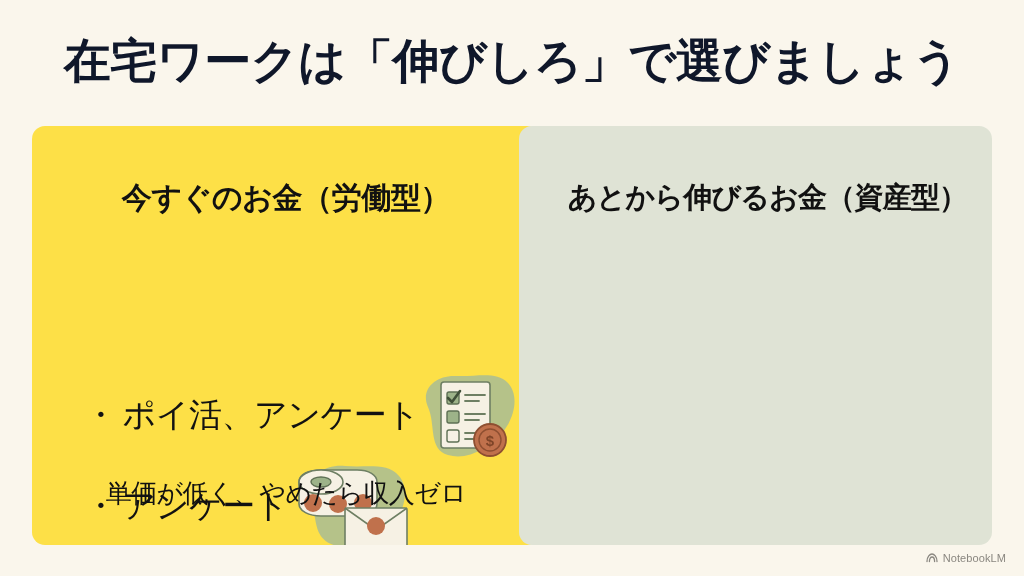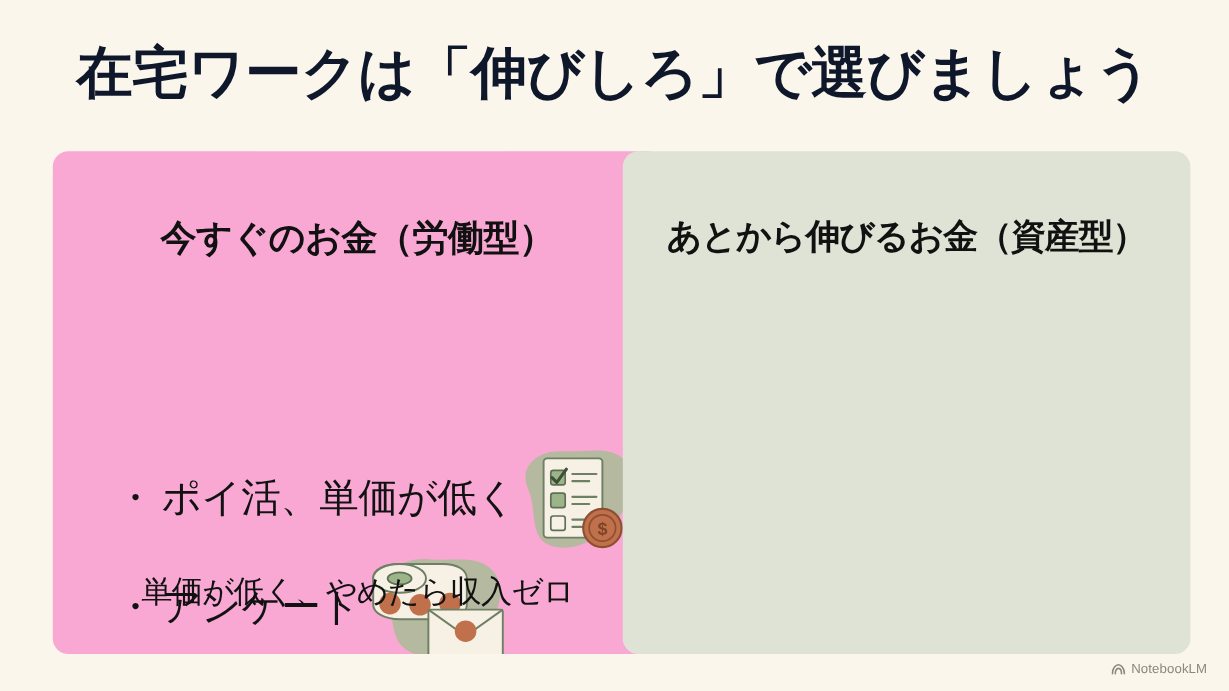--- a/index.html
+++ b/index.html
@@ -31,22 +31,22 @@
   }
 
   
   .card {
     position:absolute;
     top:126px;
     height:419px;
     border-radius:13px;
     overflow:hidden;
   }
-  .card-left  { left:44px;  width:508px; background:#f9a8d4; }
-  .card-right { left:519px; width:473px; background:#DFE3D5; }
+  .card-left  { left:32px;  width:508px; background:#fde047; }
+  .card-right { left:519px; width:473px; background:#DFE3D5;padding-left:12px; }
 
   .card-head {
     position:absolute;
     top:52px;
     width:100%;
     text-align:center;
     font-size:30px;
     font-weight:700;
     color:#111111;
     letter-spacing:-0.4px;
@@ -122,21 +122,21 @@
         <line x1="55" y1="53" x2="69" y2="53" stroke="#6E7F63" stroke-width="1.8" stroke-linecap="round"></line>
         <line x1="55" y1="66" x2="75" y2="66" stroke="#6E7F63" stroke-width="1.8" stroke-linecap="round"></line>
         <line x1="55" y1="72" x2="69" y2="72" stroke="#6E7F63" stroke-width="1.8" stroke-linecap="round"></line>
         <circle cx="80" cy="73" r="16" fill="#C0714C" stroke="#8E4F31" stroke-width="1.8"></circle>
         <circle cx="80" cy="73" r="11" fill="none" stroke="#8E4F31" stroke-width="1.4"></circle>
         <text x="80" y="79" text-anchor="middle" font-size="15" font-weight="700" fill="#7E4428" font-family="'Liberation Sans',sans-serif">$</text>
       </svg>
     </div>
 
     <div class="bullet b-left-1">
-      <span class="dot">・</span><span>ポイ活、単価が低く</span>
+      <span class="dot">・</span><span>ポイ活、アンケート</span>
     </div>
 
     <div class="ill ill-stickers">
       <svg viewBox="0 0 128 100" width="128" height="100">
         <path d="M24 42 C18 22 36 8 58 10 C80 12 100 6 112 20 C124 34 116 60 102 74 C88 88 62 96 44 88 C26 80 30 62 24 42 Z" fill="#A8BC95" opacity="0.85"></path>
         <path d="M12 26 C12 18 22 14 34 14 L70 14 C82 14 90 19 90 26 L90 48 C90 55 82 60 70 60 L34 60 C22 60 12 55 12 48 Z" fill="#F6F1E4" stroke="#6E7F63" stroke-width="1.6"></path>
         <ellipse cx="34" cy="26" rx="22" ry="12" fill="#F6F1E4" stroke="#6E7F63" stroke-width="1.6"></ellipse>
         <ellipse cx="34" cy="26" rx="10" ry="5" fill="#9DB389" stroke="#5E7054" stroke-width="1.4"></ellipse>
         <circle cx="26" cy="47" r="9" fill="#C0714C"></circle>
         <circle cx="51" cy="48" r="9" fill="#C0714C"></circle>

